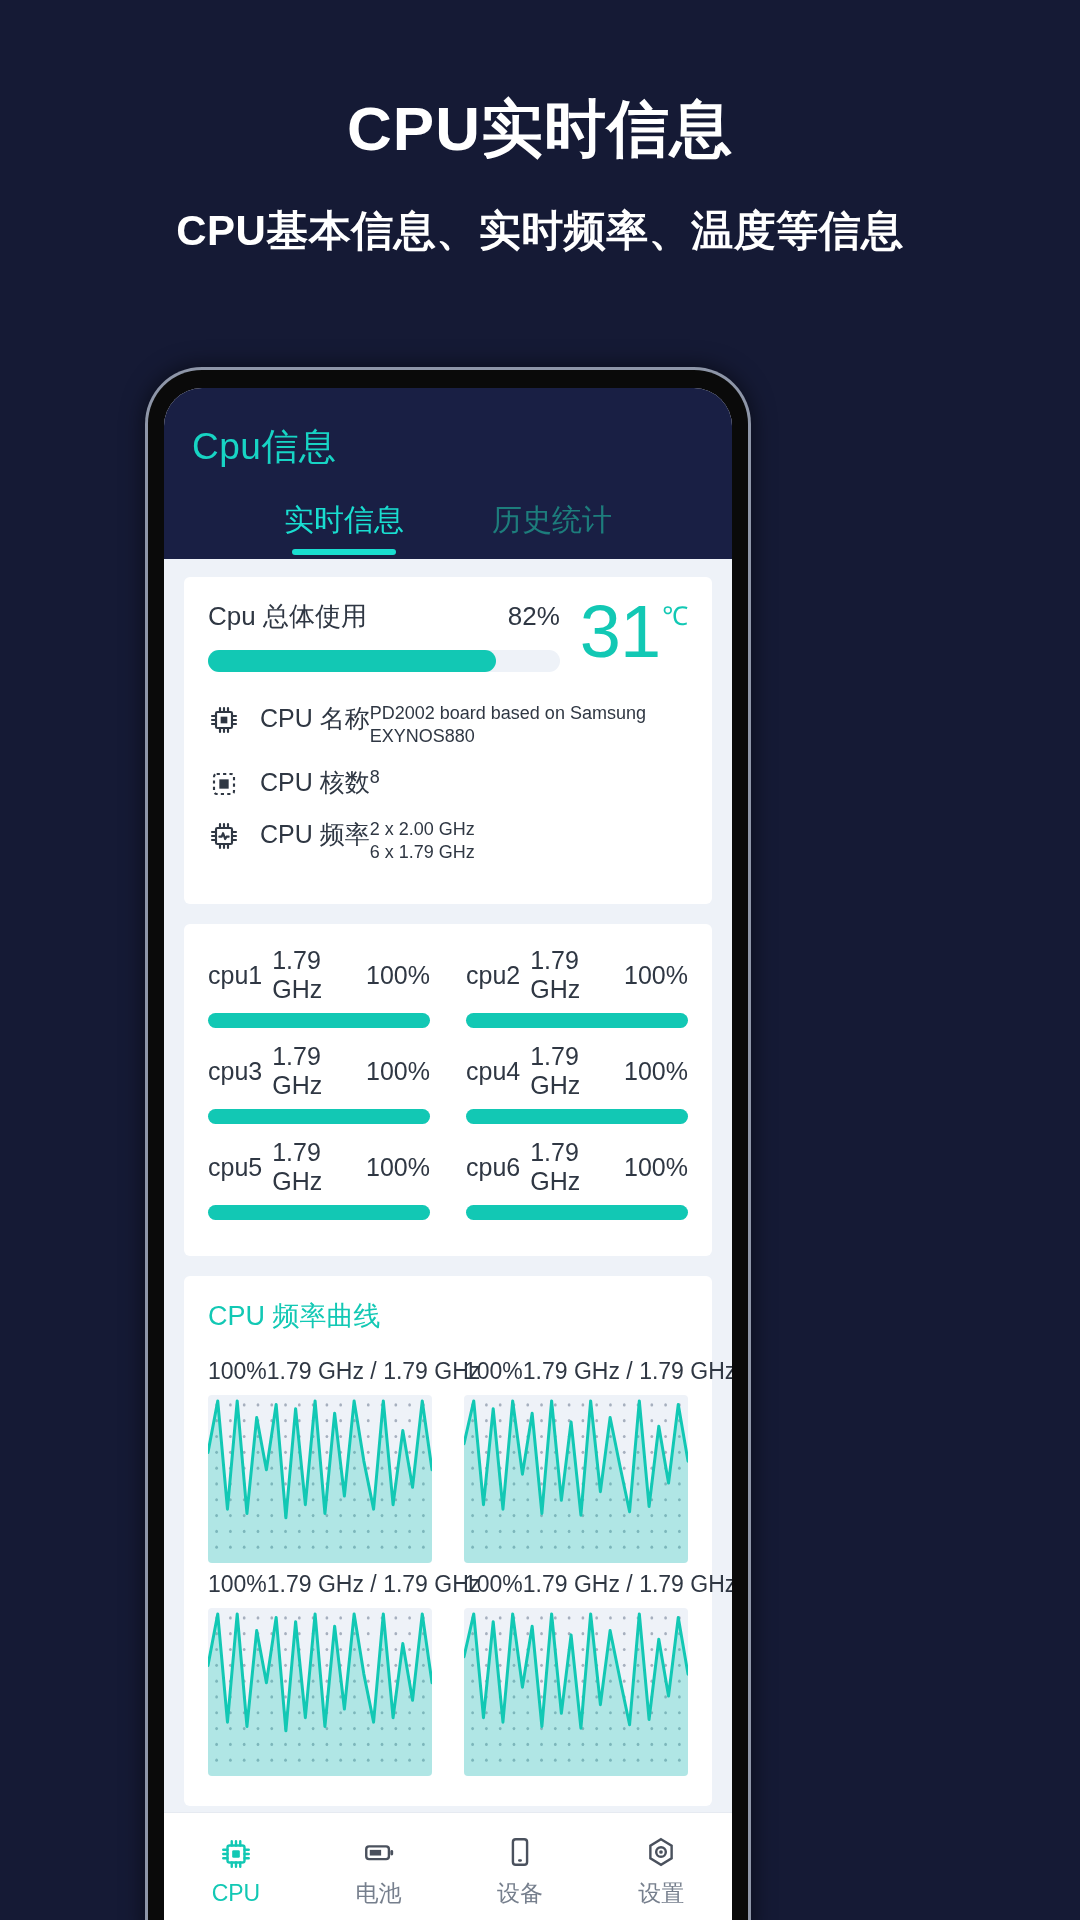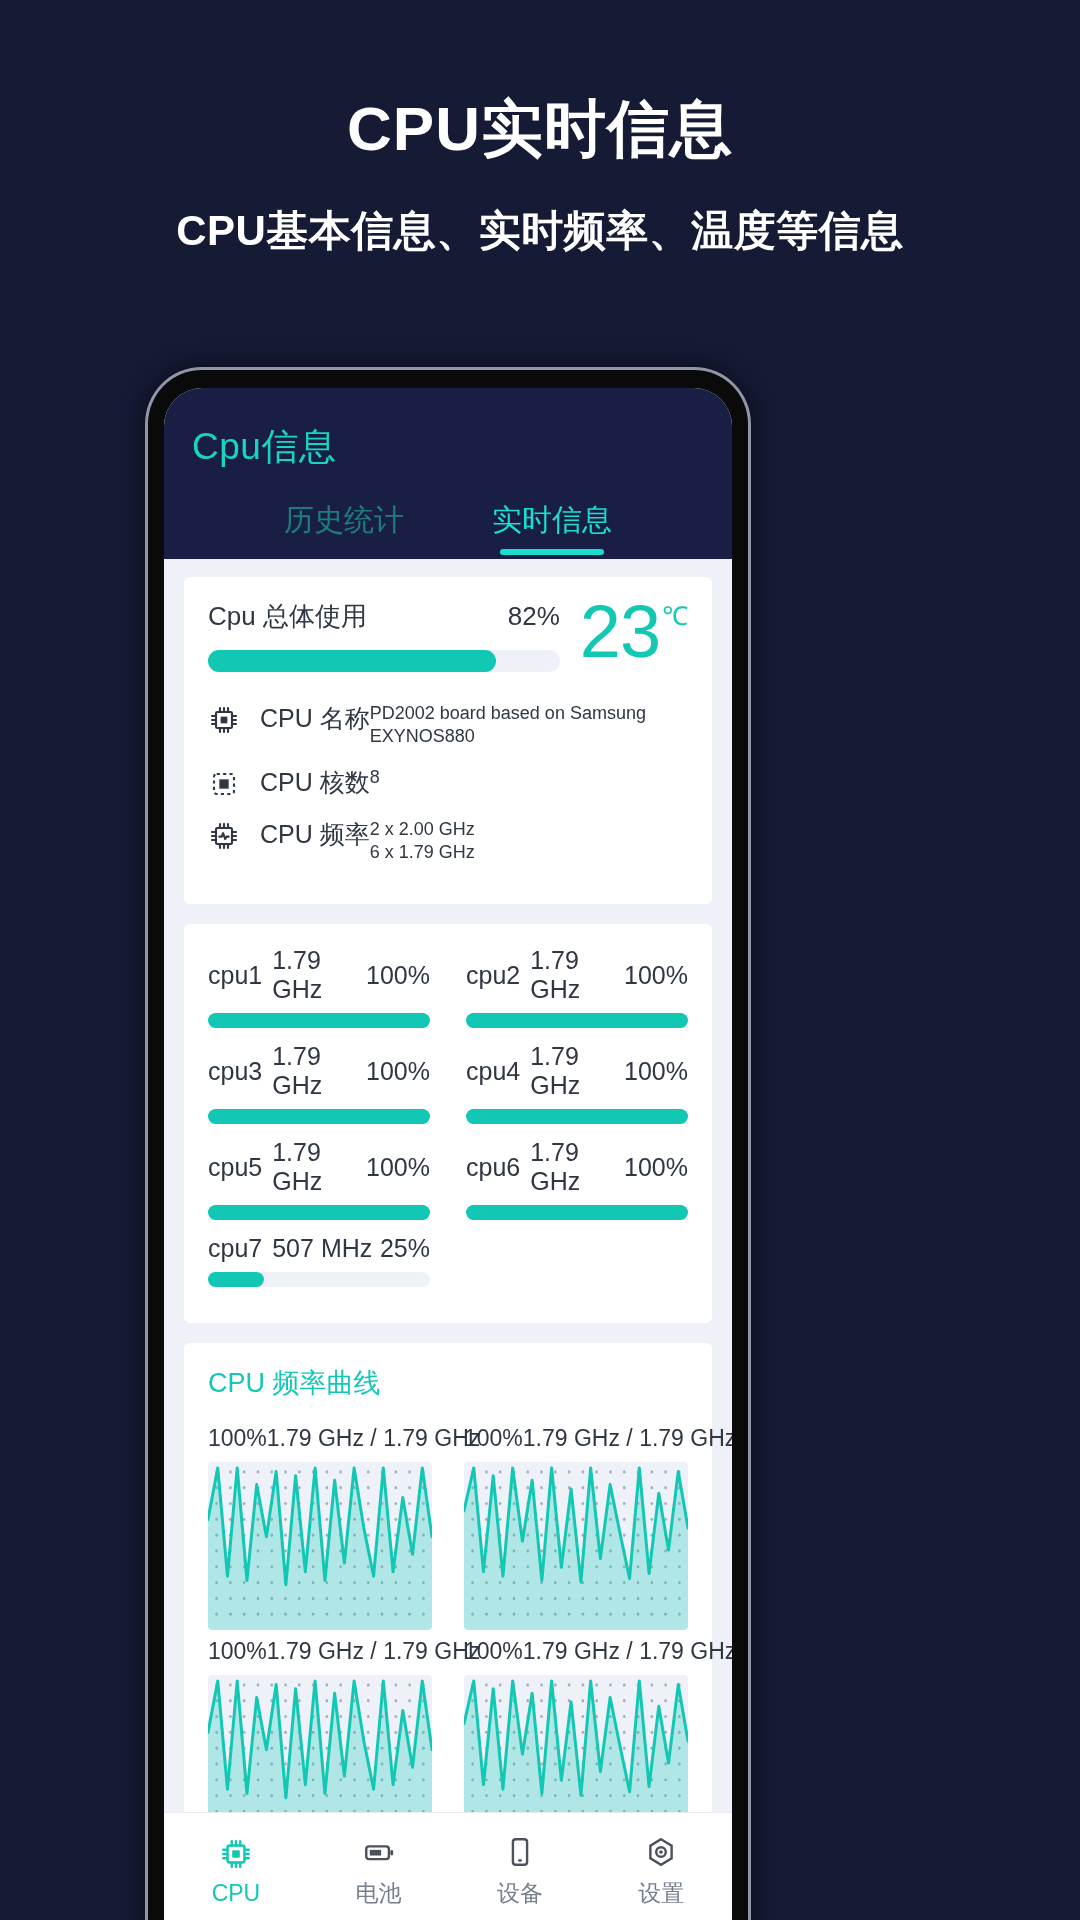--- a/index.html
+++ b/index.html
@@ -140,45 +140,45 @@
   <div class="promo-title">CPU实时信息</div>
   <div class="promo-sub">CPU基本信息、实时频率、温度等信息</div>
 </div>
 
 <div class="phone">
   <div class="screen">
 
     <div class="appbar">
       <div class="app-title">Cpu信息</div>
       <div class="tabs">
-        <div class="tab inactive">
-          <span>历史统计</span>
-        </div>
         <div class="tab active">
           <span>实时信息</span>
           <span class="tab-underline"></span>
+        </div>
+        <div class="tab inactive">
+          <span>历史统计</span>
         </div>
       </div>
     </div>
 
     <div class="body">
 
       <div class="card">
         <div class="usage-top">
           <div class="usage-left">
             <div class="usage-row">
               <span class="usage-label">Cpu 总体使用</span>
               <span class="usage-pct">82%</span>
             </div>
             <div class="bar-track">
               <div class="bar-fill" style="width: 82%;"></div>
             </div>
           </div>
           <div class="temp">
-            <span class="temp-num">23</span>
+            <span class="temp-num">31</span>
             <span class="temp-unit">℃</span>
           </div>
         </div>
 
         <div class="info-list">
           <div class="info-row">
             <span class="info-icon">
               <svg width="32" height="32" viewBox="0 0 24 24" fill="none" stroke="#2f3743" stroke-width="1.6">
                 <rect x="6" y="6" width="12" height="12" rx="1"></rect>
                 <rect x="9.5" y="9.5" width="5" height="5" fill="#2f3743" stroke="none"></rect>
@@ -267,30 +267,20 @@
               </div>
             </div>
             <div class="core">
               <div class="core-head">
                 <span class="core-id">cpu6</span>
                 <span class="core-freq">1.79 GHz</span>
                 <span class="core-pct">100%</span>
               </div>
               <div class="core-track">
                 <div class="core-fill" style="width: 100%;"></div>
-              </div>
-            </div>
-            <div class="core">
-              <div class="core-head">
-                <span class="core-id">cpu7</span>
-                <span class="core-freq">507 MHz</span>
-                <span class="core-pct">25%</span>
-              </div>
-              <div class="core-track">
-                <div class="core-fill" style="width: 25%;"></div>
               </div>
             </div>
           </div>
       </div>
 
       <div class="card">
         <div class="chart-title">CPU 频率曲线</div>
         <div class="chart-grid" id="charts-container">
             <div class="chart-cell">
               <div class="chart-label">100%1.79 GHz / 1.79 GHz</div>

